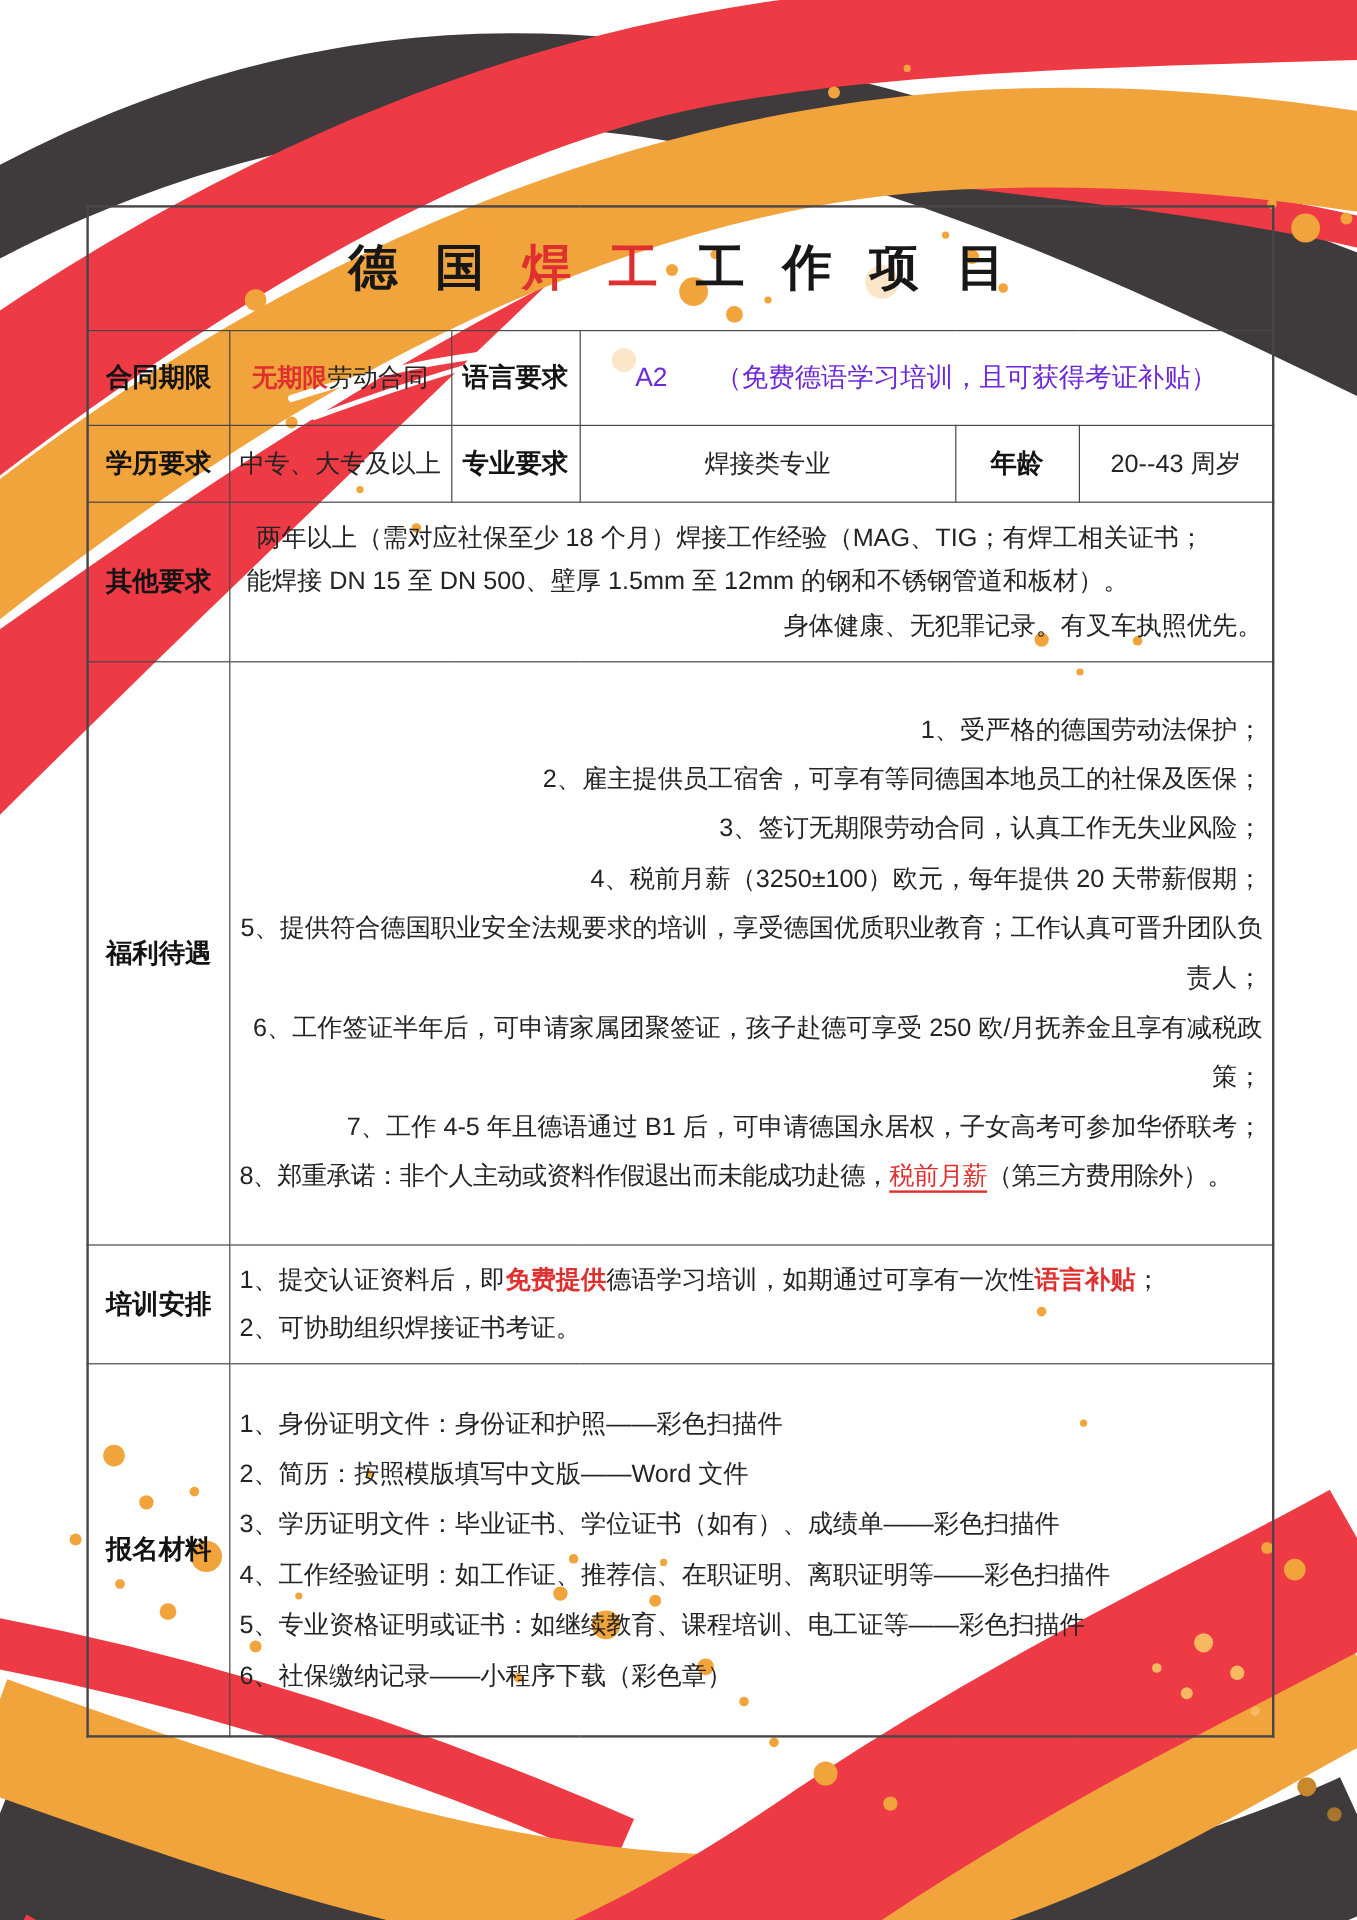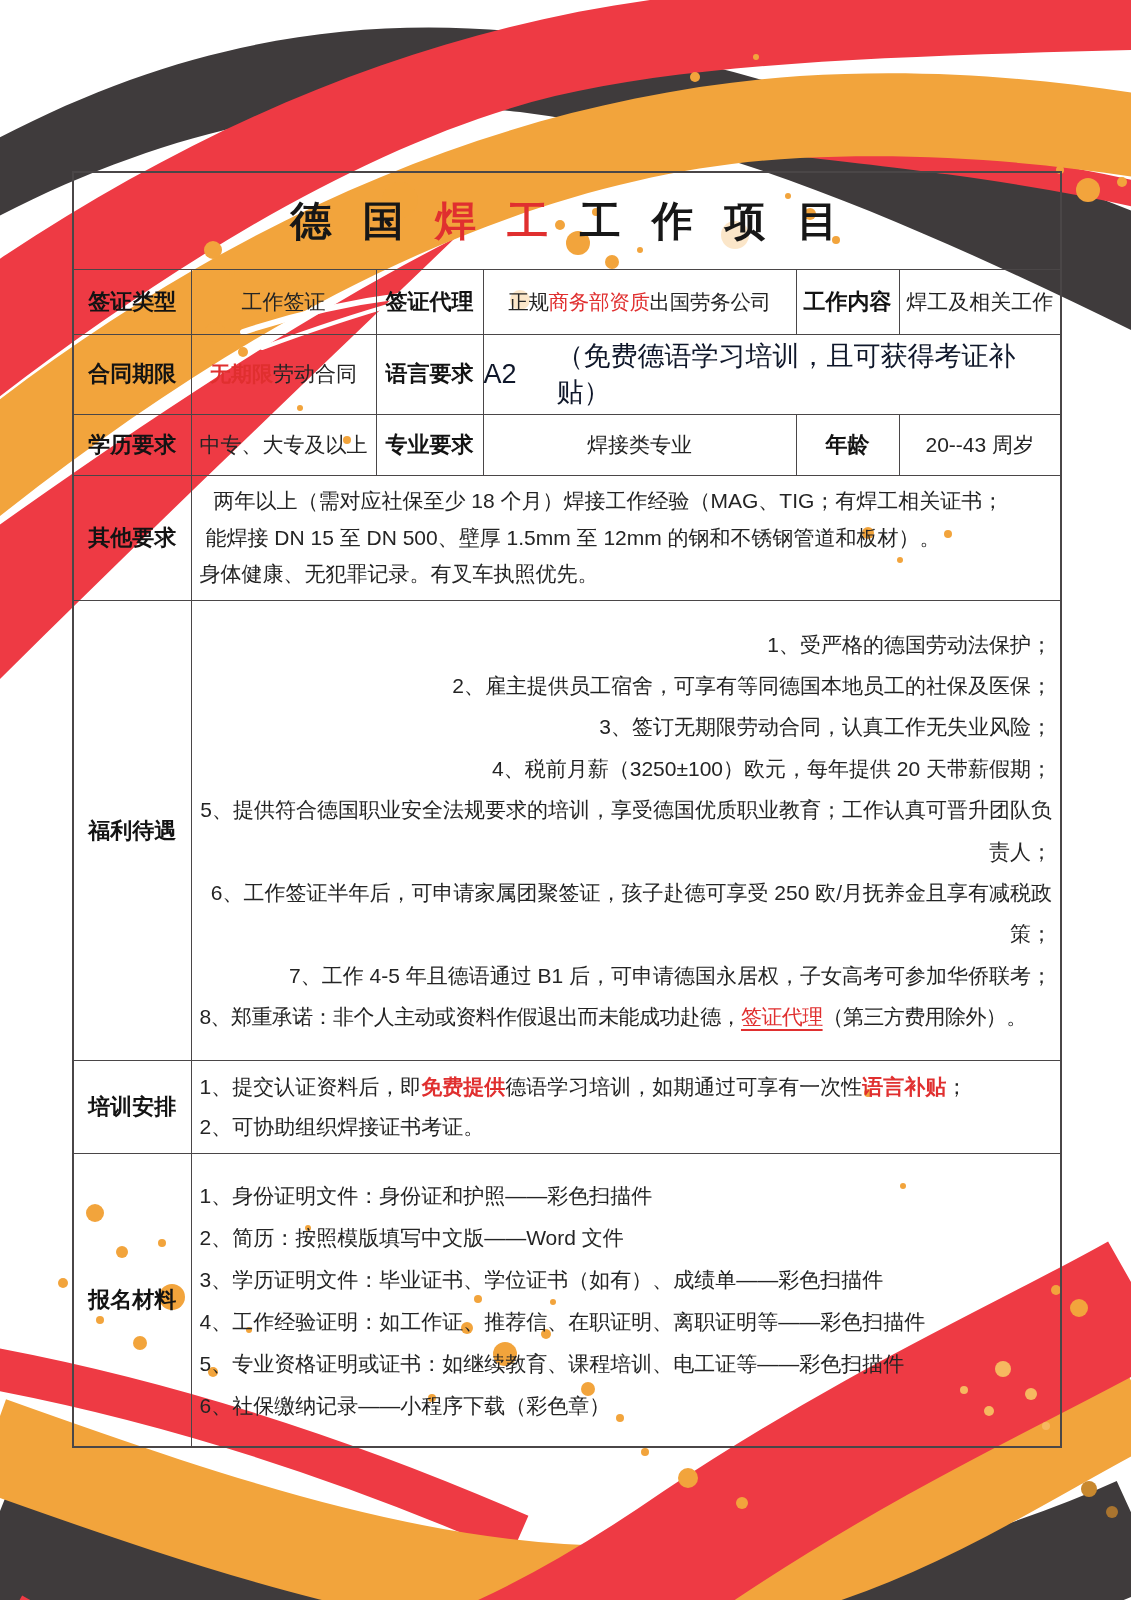--- a/index.html
+++ b/index.html
@@ -18,25 +18,25 @@
     text-align:center;font-size:41px;font-weight:bold;color:#171717;
     letter-spacing:6px;word-spacing:8px;
   }
   .t-lbl{font-weight:bold;font-size:22px;text-align:center;color:#131313;}
   .t-val{font-size:21px;text-align:center;color:#242424;}
   .t-val-sm{font-size:20.5px;text-align:center;color:#242424;letter-spacing:-0.3px;}
   .red{color:#e02f2f;}
   .red-b{color:#e02f2f;font-weight:bold;}
   .u-red{color:#e02f2f;text-decoration:underline;text-underline-offset:5px;}
   .content{font-size:21px;color:#242424;padding:2px 8px 2px 8px;}
-  .lang-cell{font-size:27px;color:#0f172a;}
+  .lang-cell{font-size:22px;color:#6d28d9;}
   .lang-wrap{display:flex;justify-content:center;align-items:center;gap:40px;}
   .other-line1{padding-left:14px;line-height:36.5px;}
   .other-line2{padding-left:6px;line-height:36.5px;}
-  .other-line3{text-align:left;line-height:36.5px;}
+  .other-line3{text-align:right;line-height:36.5px;}
   .benefit-item{line-height:41.4px;text-align:right;}
   .benefit-tight{line-height:41.4px;white-space:nowrap;letter-spacing:-0.6px;}
   .training-item{line-height:40px;}
   .material-item{line-height:42px;}
   .mat-pad{padding-top:4px;}
 </style>
 </head>
 <body>
 
 <div class="canvas">
@@ -129,30 +129,20 @@
     </colgroup>
 
     <tbody>
         <tr style="height:89px">
       <td class="title-cell" colspan="6">
         <span>德 国 </span><span class="red-b">焊 工</span><span> 工 作 项 目</span>
       </td>
     </tr>
 
 
-    <tr style="height:59px">
-      <td class="t-lbl">签证类型</td>
-      <td class="t-val">工作签证</td>
-      <td class="t-lbl">签证代理</td>
-      <td class="t-val-sm">
-        <span>正规</span><span class="red">商务部资质</span><span>出国劳务公司</span>
-      </td>
-      <td class="t-lbl">工作内容</td>
-      <td class="t-val">焊工及相关工作</td>
-    </tr>
 
     <tr style="height:68px">
       <td class="t-lbl">合同期限</td>
       <td class="t-val">
         <span class="red-b">无期限</span><span>劳动合同</span>
       </td>
       <td class="t-lbl">语言要求</td>
       <td class="lang-cell" colspan="3">
         <div class="lang-wrap">
           <span>A2</span>
@@ -183,21 +173,21 @@
       <td class="t-lbl">福利待遇</td>
       <td class="content" colspan="5">
         <div class="benefit-item">1、受严格的德国劳动法保护；</div>
         <div class="benefit-item">2、雇主提供员工宿舍，可享有等同德国本地员工的社保及医保；</div>
         <div class="benefit-item">3、签订无期限劳动合同，认真工作无失业风险；</div>
         <div class="benefit-item">4、税前月薪（3250±100）欧元，每年提供 20 天带薪假期；</div>
         <div class="benefit-item">5、提供符合德国职业安全法规要求的培训，享受德国优质职业教育；工作认真可晋升团队负责人；</div>
         <div class="benefit-item">6、工作签证半年后，可申请家属团聚签证，孩子赴德可享受 250 欧/月抚养金且享有减税政策；</div>
         <div class="benefit-item">7、工作 4-5 年且德语通过 B1 后，可申请德国永居权，子女高考可参加华侨联考；</div>
         <div class="benefit-tight">
-          <span>8、郑重承诺：非个人主动或资料作假退出而未能成功赴德，</span><span class="u-red">签证代理</span><span>（第三方费用除外）。</span>
+          <span>8、郑重承诺：非个人主动或资料作假退出而未能成功赴德，</span><span class="u-red">税前月薪</span><span>（第三方费用除外）。</span>
         </div>
       </td>
     </tr>
 
     <tr style="height:84px">
       <td class="t-lbl">培训安排</td>
       <td class="content" colspan="5">
         <div class="training-item">
           <span>1、提交认证资料后，即</span><span class="red-b">免费提供</span><span>德语学习培训，如期通过可享有一次性</span><span class="red-b">语言补贴</span><span>；</span>
         </div>

